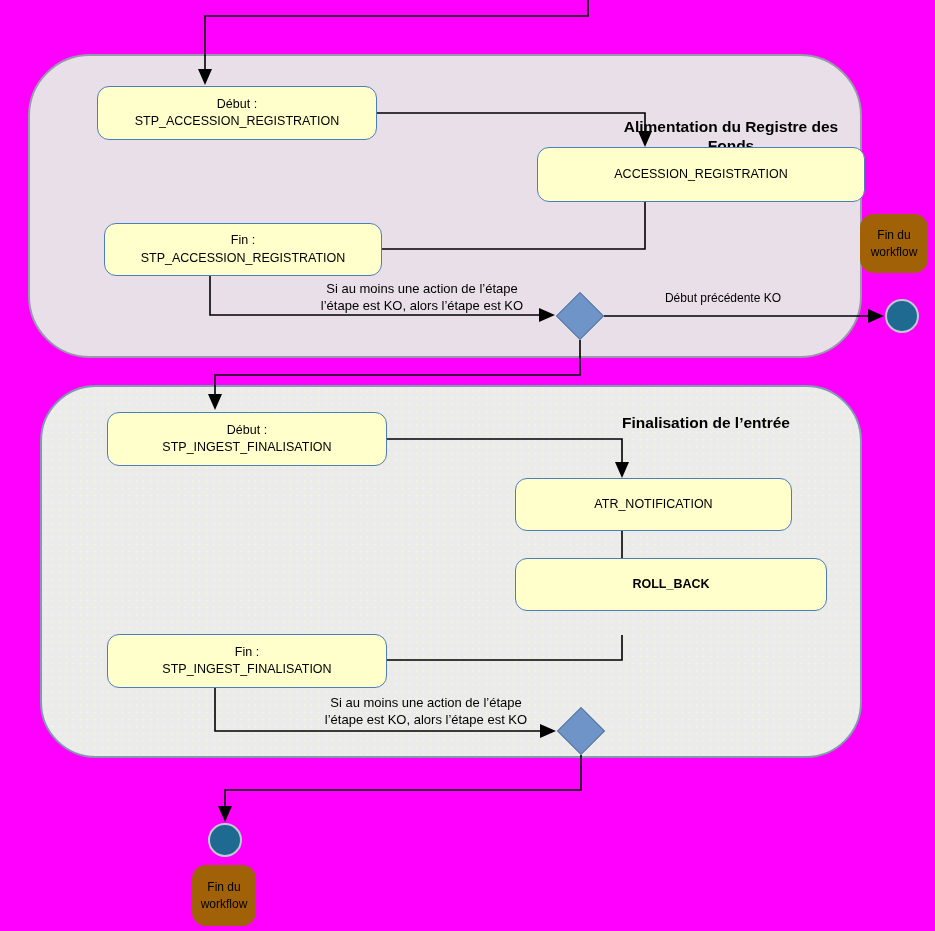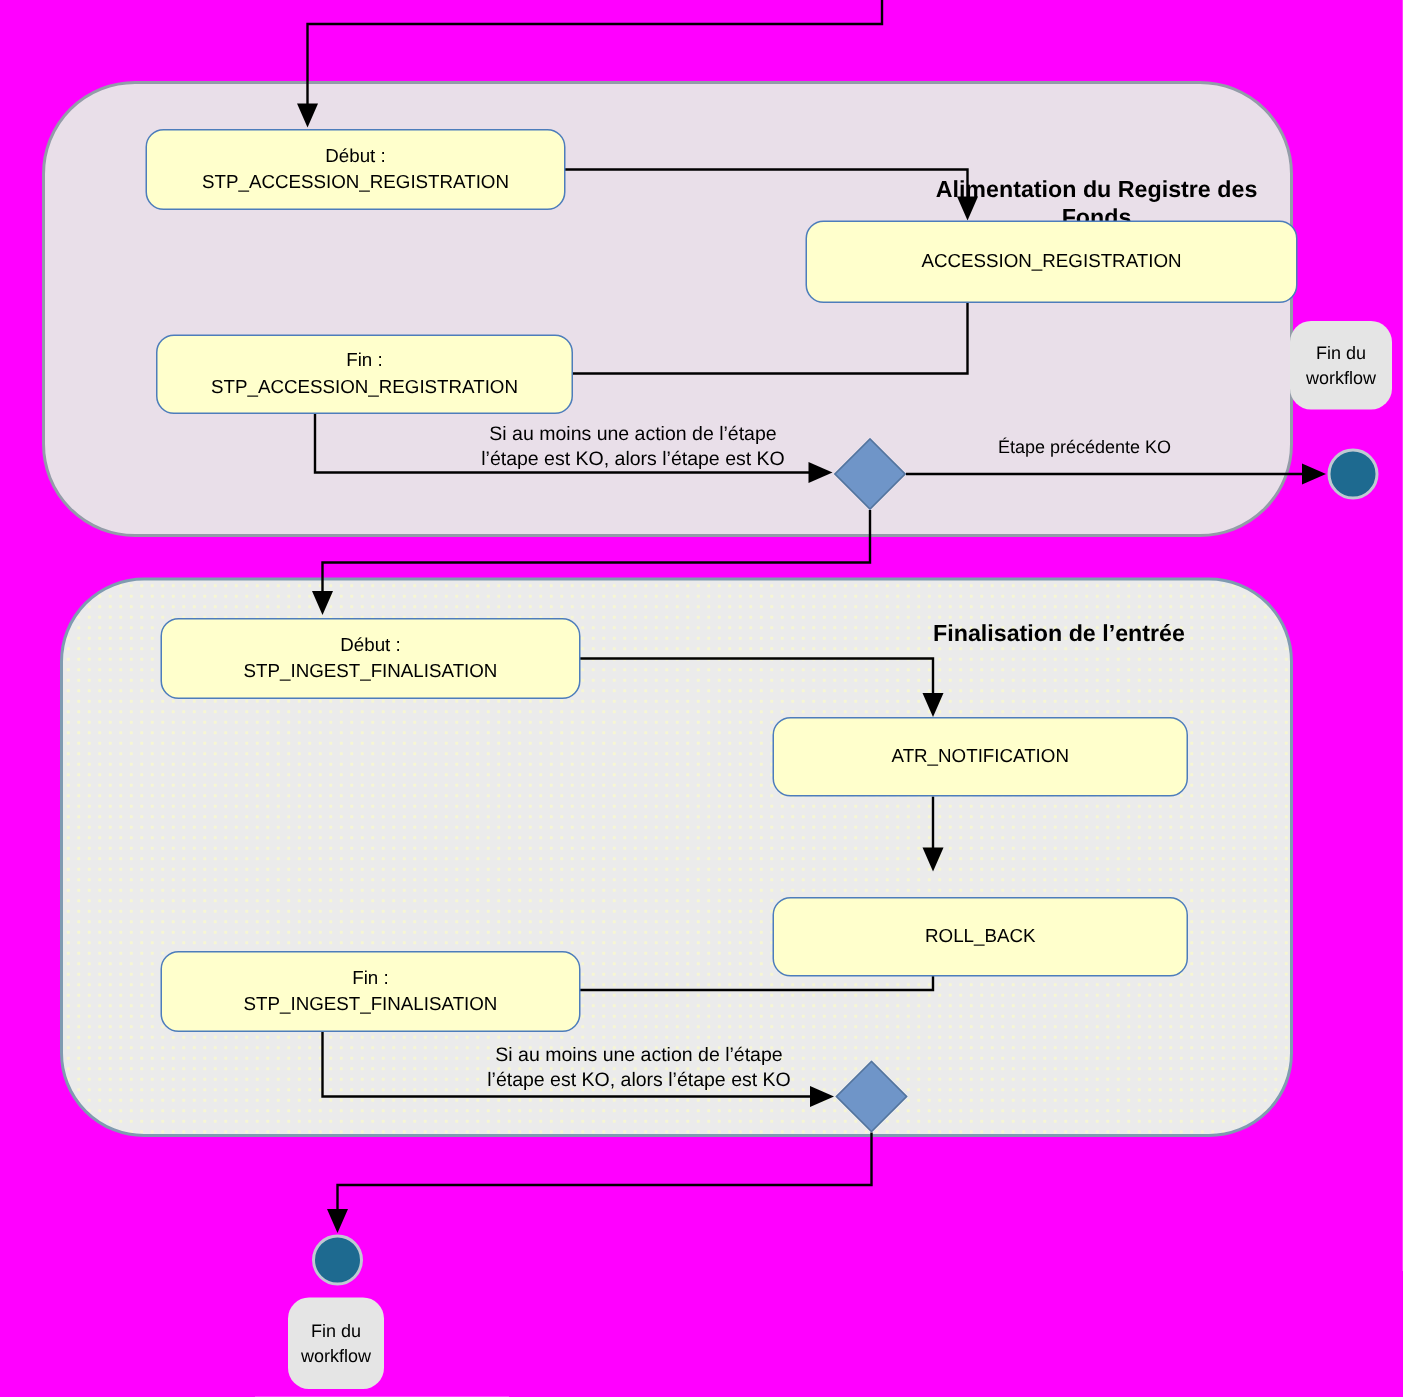--- a/index.html
+++ b/index.html
@@ -31,31 +31,31 @@
   .title-1{left:618px;top:90px;width:226px;margin-top:28px;}
   .title-2{left:598px;top:414px;width:216px;}
   .node{position:absolute;z-index:4;background:var(--node-fill);border:1.5px solid var(--node-border);
     border-radius:12px;display:flex;align-items:center;justify-content:center;text-align:center;
     font-size:12.5px;line-height:1.4;white-space:pre-line;margin-left:32px;}
   .n-start1{left:65px;top:86px;width:280px;height:54px;}
   .n-action1{left:505px;top:147px;width:328px;height:55px;}
   .n-end1{left:72px;top:223px;width:278px;height:53px;}
   .n-start2{left:75px;top:412px;width:280px;height:54px;}
   .n-atr{left:483px;top:478px;width:277px;height:53px;}
-  .n-rollback{left:483px;top:598px;width:277px;height:53px;}
+  .n-rollback{left:483px;top:558px;width:312px;height:53px;font-weight:bold;}
   .n-end2{left:75px;top:634px;width:280px;height:54px;}
   .diamond{position:absolute;z-index:4;width:34px;height:34px;background:var(--diamond-fill);
     border:1.5px solid var(--diamond-border);transform:rotate(45deg);}
   .d1{left:563px;top:299px;}
   .d2{left:564px;top:714px;}
   .end-circle{position:absolute;z-index:4;width:34px;height:34px;border-radius:50%;
     background:var(--end-node-fill);border:2px solid #bfc9d2;}
   .c1{left:885px;top:299px;}
   .c2{left:208px;top:823px;}
-  .workflow-end{position:absolute;z-index:4;background:#e5e5e5;border-radius:14px;
+  .workflow-end{position:absolute;z-index:4;background:#a16207;border-radius:14px;
     display:flex;align-items:center;justify-content:center;text-align:center;
     font-size:12px;line-height:1.35;}
   .w1{left:860px;top:214px;width:68px;height:59px;}
   .w2{left:192px;top:865px;width:64px;height:61px;}
   .annotation{position:absolute;z-index:4;font-size:13px;line-height:1.3;text-align:center;
     white-space:pre-line;}
   .a1{left:308px;top:281px;width:228px;}
   .a2{left:312px;top:695px;width:228px;}
   .edge-label{position:absolute;z-index:4;font-size:12px;left:653px;top:291px;width:140px;text-align:center;}
 </style>
@@ -115,21 +115,21 @@
   <div class="container-title title-1">Alimentation du Registre des Fonds</div>
 
   <div class="node n-start1">Début :
 STP_ACCESSION_REGISTRATION</div>
   <div class="node n-action1">ACCESSION_REGISTRATION</div>
   <div class="node n-end1">Fin :
 STP_ACCESSION_REGISTRATION</div>
 
   <div class="annotation a1">Si au moins une action de l’étape
 l’étape est KO, alors l’étape est KO</div>
-  <div class="edge-label">Étape précédente KO</div>
+  <div class="edge-label">Début précédente KO</div>
 
   <div class="diamond d1"></div>
   <div class="end-circle c1"></div>
   <div class="workflow-end w1">Fin du workflow</div>
 
   <div class="container-box container-2"></div>
   <div class="container-title title-2">Finalisation de l’entrée</div>
 
   <div class="node n-start2">Début :
 STP_INGEST_FINALISATION</div>

